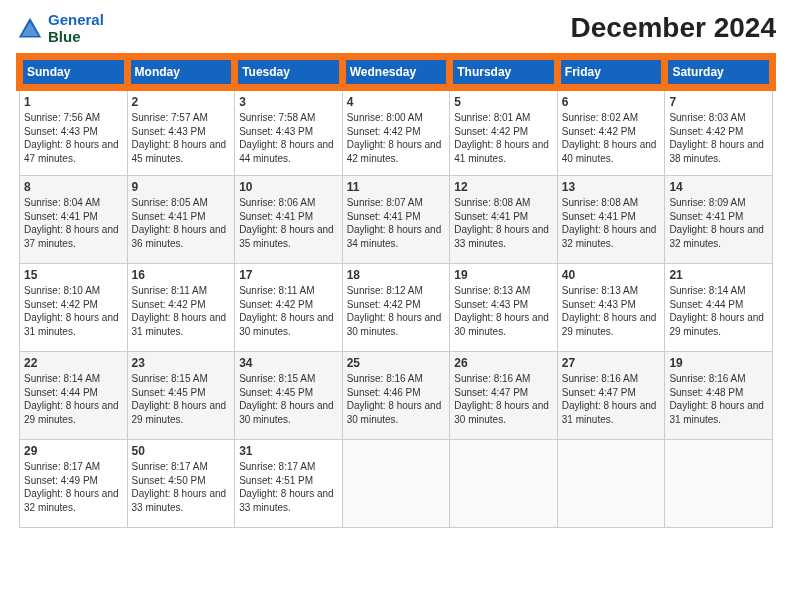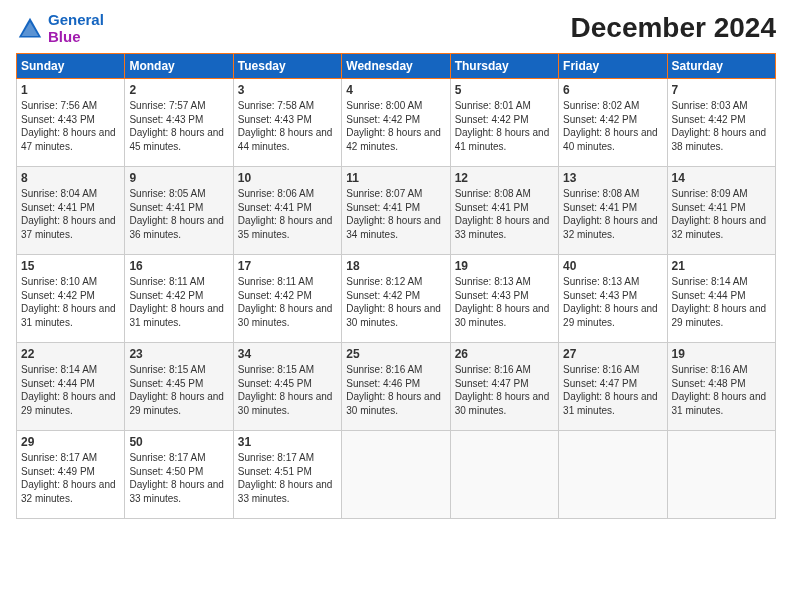--- a/index.html
+++ b/index.html
@@ -60,21 +60,21 @@
       border-collapse: collapse;
       table-layout: fixed;
     }
     thead tr th {
       background: #1565c0;
       color: #fff;
       font-size: 12px;
       font-weight: bold;
       padding: 5px 4px;
       text-align: left;
-      border: 1px solid #f97316;
+      border: 7px solid #f97316;
     }
     tbody tr td {
       vertical-align: top;
       border: 1px solid #ccc;
       padding: 3px 4px;
       height: 88px;
       background: #fff;
       font-size: 10px;
       color: #333;
       line-height: 1.35;
@@ -97,21 +97,21 @@
 
 <div class="page">
   <div class="header">
     <div class="logo">
       <svg class="logo-icon" viewBox="0 0 40 40">
         <polygon points="20,4 36,32 4,32" fill="#1565c0"></polygon>
         <polygon points="20,10 32,30 8,30" fill="#fff" opacity="0.3"></polygon>
       </svg>
       <div class="logo-text">
         <div><span>General</span></div>
-        <div><span style="color:#a21caf;">Blue</span></div>
+        <div><span style="color:#14532d;">Blue</span></div>
       </div>
     </div>
     <div class="title-block">
       <div class="main-title">December 2024</div>
     </div>
   </div>
 
   <table>
     <thead>
       <tr>

